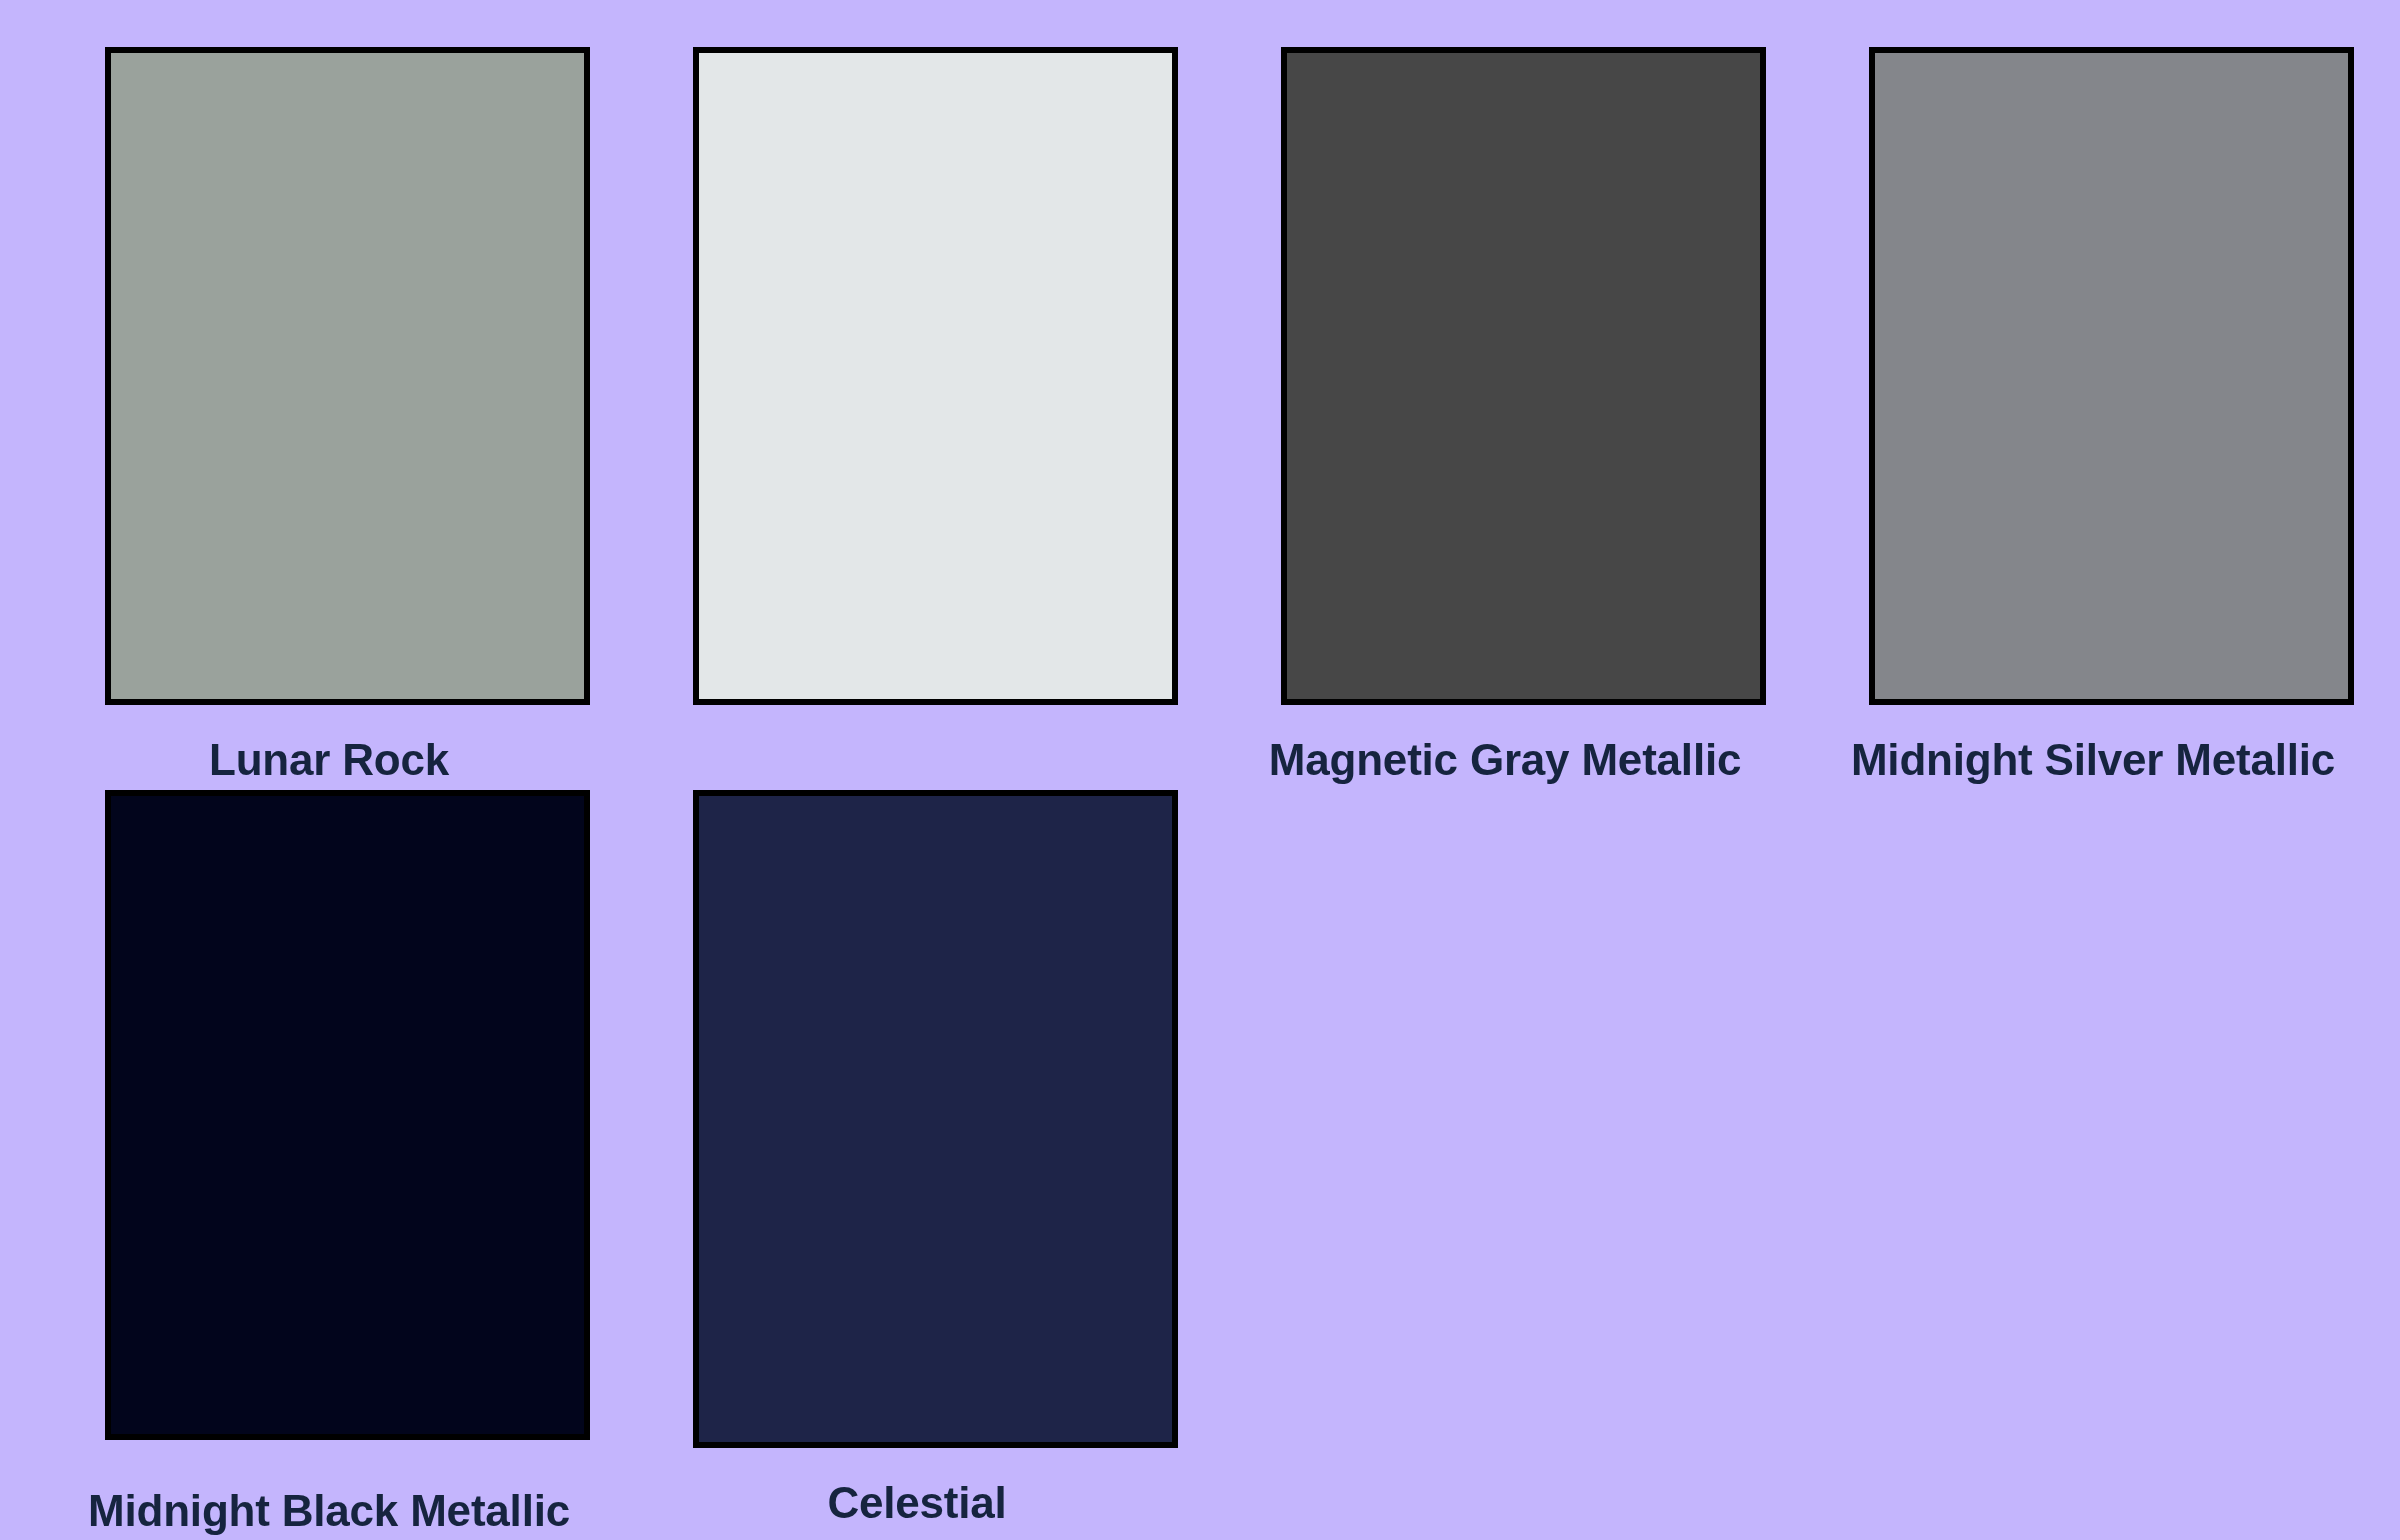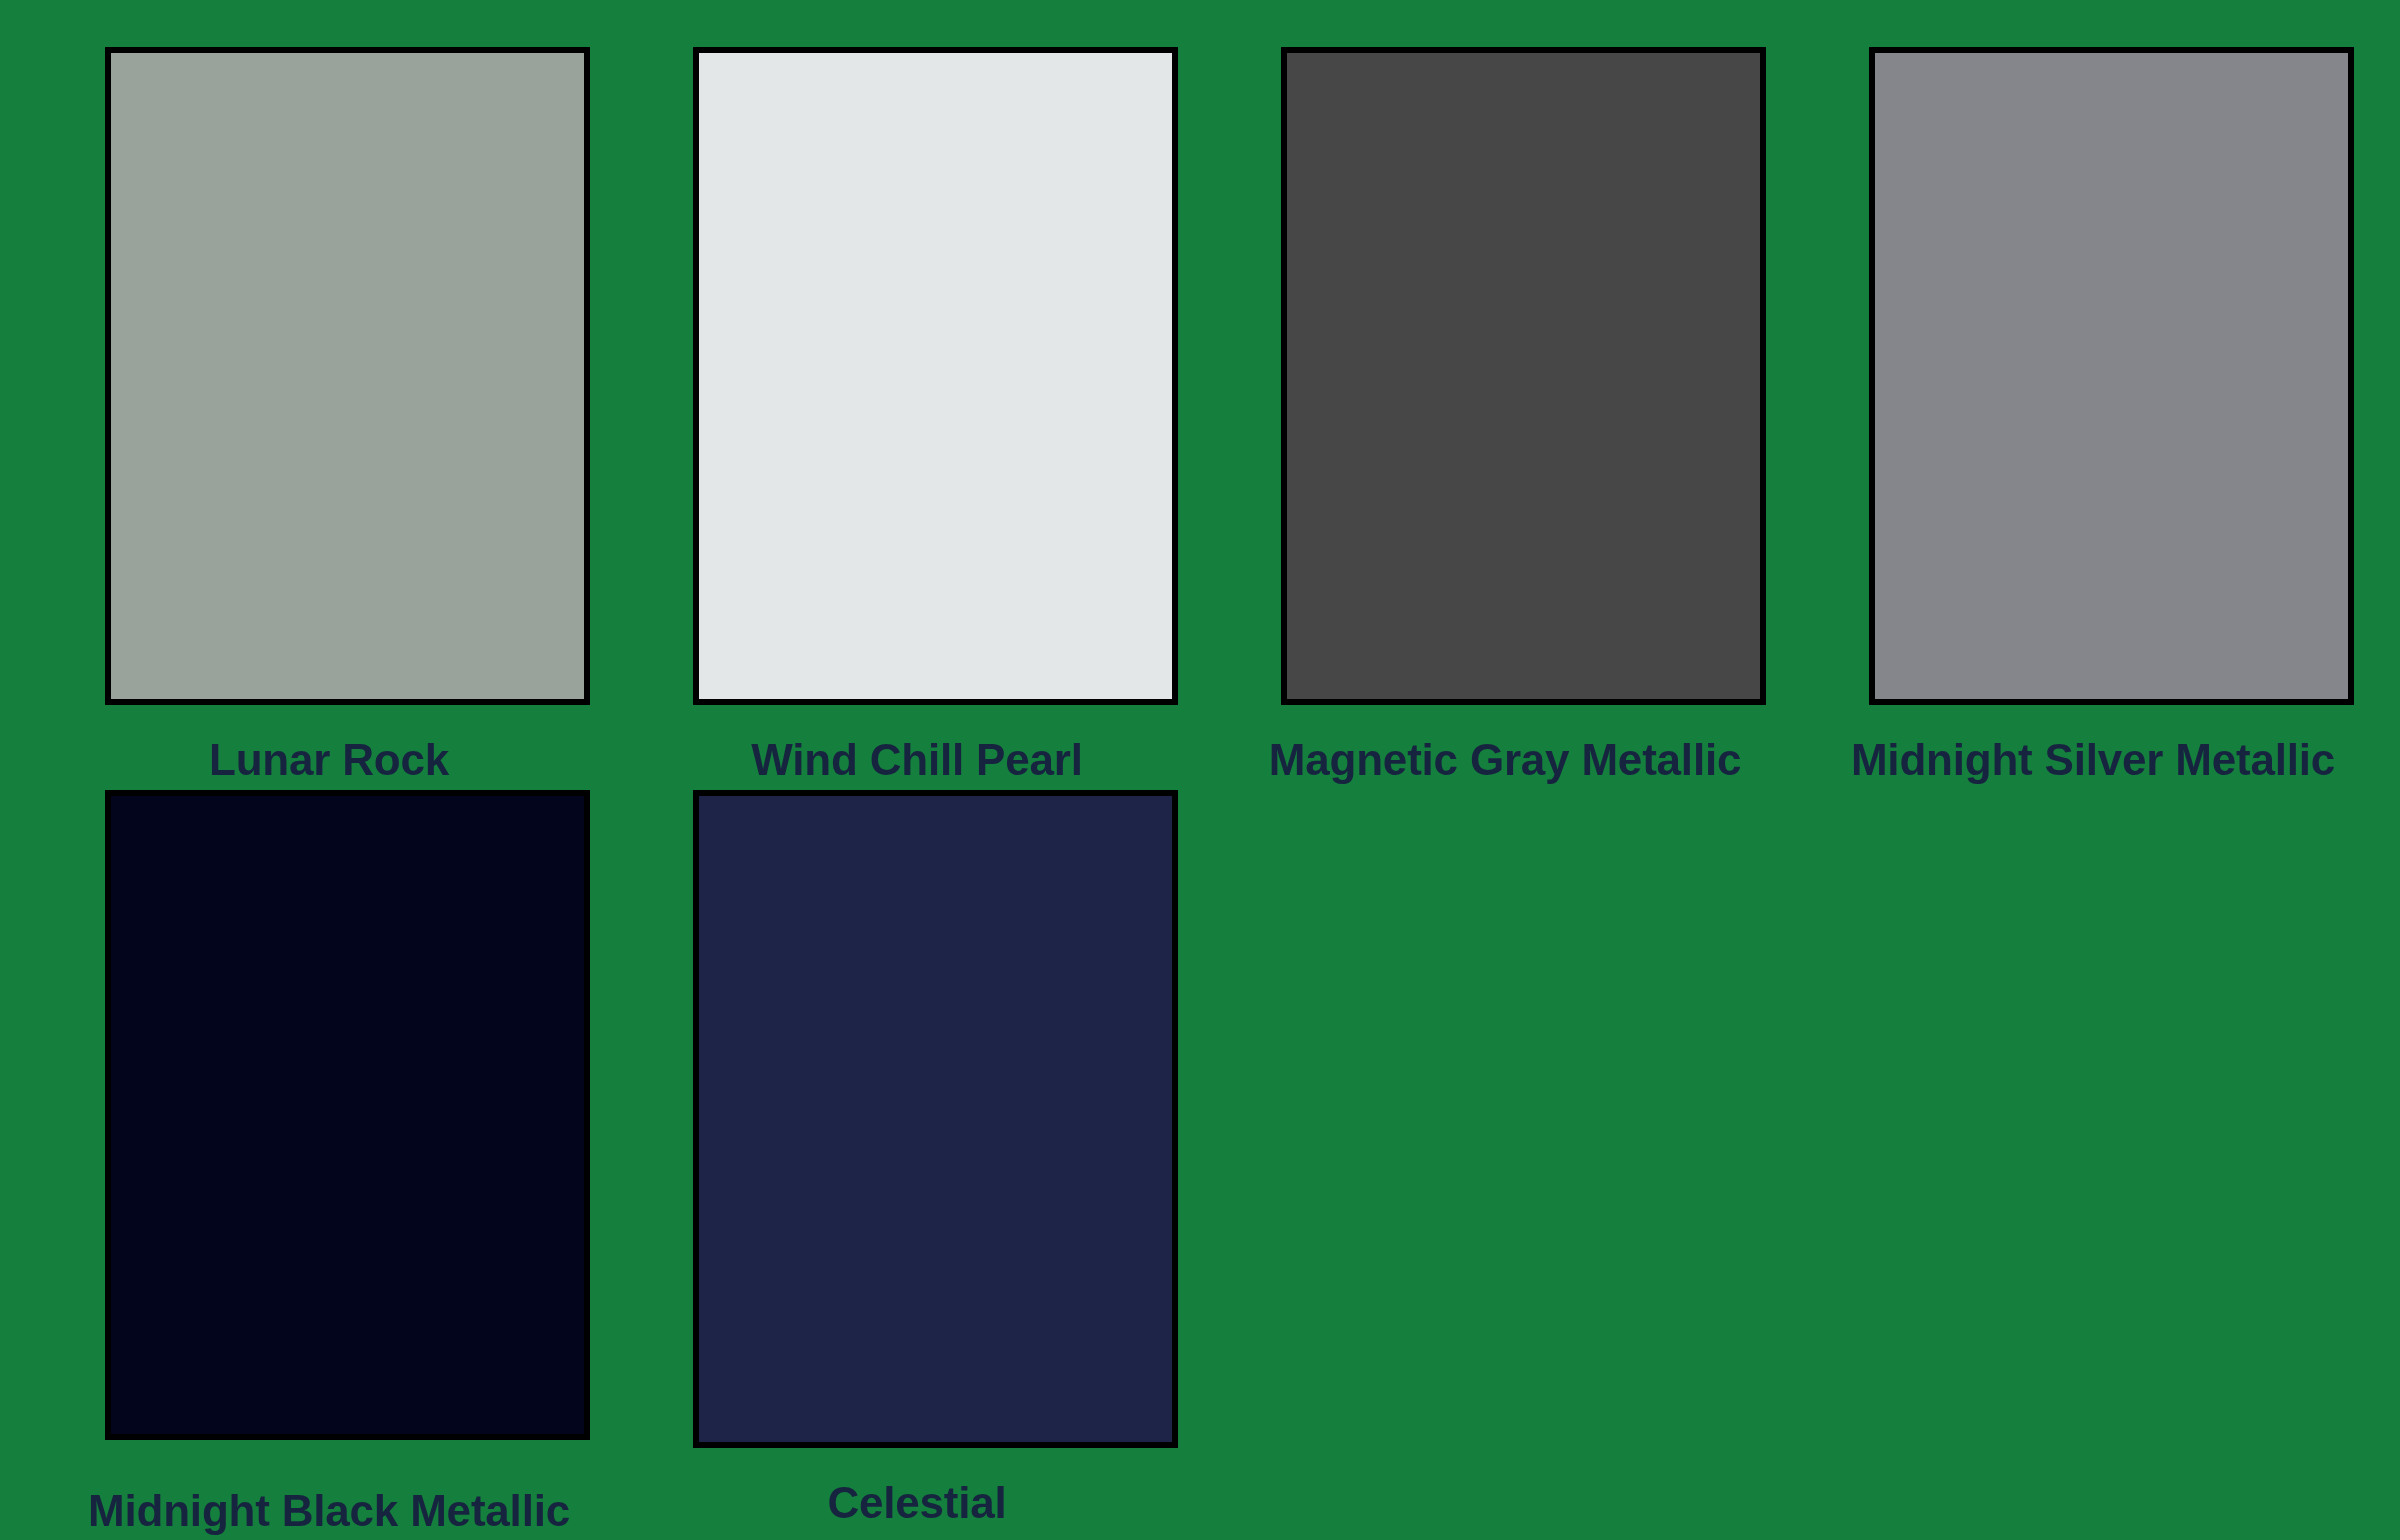--- a/index.html
+++ b/index.html
@@ -62,31 +62,30 @@
     font-weight: bold;
     letter-spacing: -0.2px;
     line-height: 1.0;
     padding-top: 33px;
     white-space: nowrap;
   }
 </style>
 </head>
 <body>
 
-<div id="palette-board" style="background: #15803d;">
+<div id="palette-board" style="background: #c4b5fd;">
   <div class="swatch-grid">
 
     <div class="swatch-cell">
       <div class="swatch-chip" style="background: rgb(154, 162, 156); border-color: rgb(0, 0, 0);"></div>
       <div class="swatch-label" style="color: rgb(22, 36, 63);">Lunar Rock</div>
     </div>
 
     <div class="swatch-cell">
       <div class="swatch-chip" style="background: rgb(227, 231, 232); border-color: rgb(0, 0, 0);"></div>
-      <div class="swatch-label" style="color: rgb(22, 36, 63);">Wind Chill Pearl</div>
     </div>
 
     <div class="swatch-cell">
       <div class="swatch-chip" style="background: rgb(71, 71, 71); border-color: rgb(0, 0, 0);"></div>
       <div class="swatch-label" style="color: rgb(22, 36, 63);">Magnetic Gray Metallic</div>
     </div>
 
     <div class="swatch-cell">
       <div class="swatch-chip" style="background: rgb(132, 134, 139); border-color: rgb(0, 0, 0);"></div>
       <div class="swatch-label" style="color: rgb(22, 36, 63);">Midnight Silver Metallic</div>

